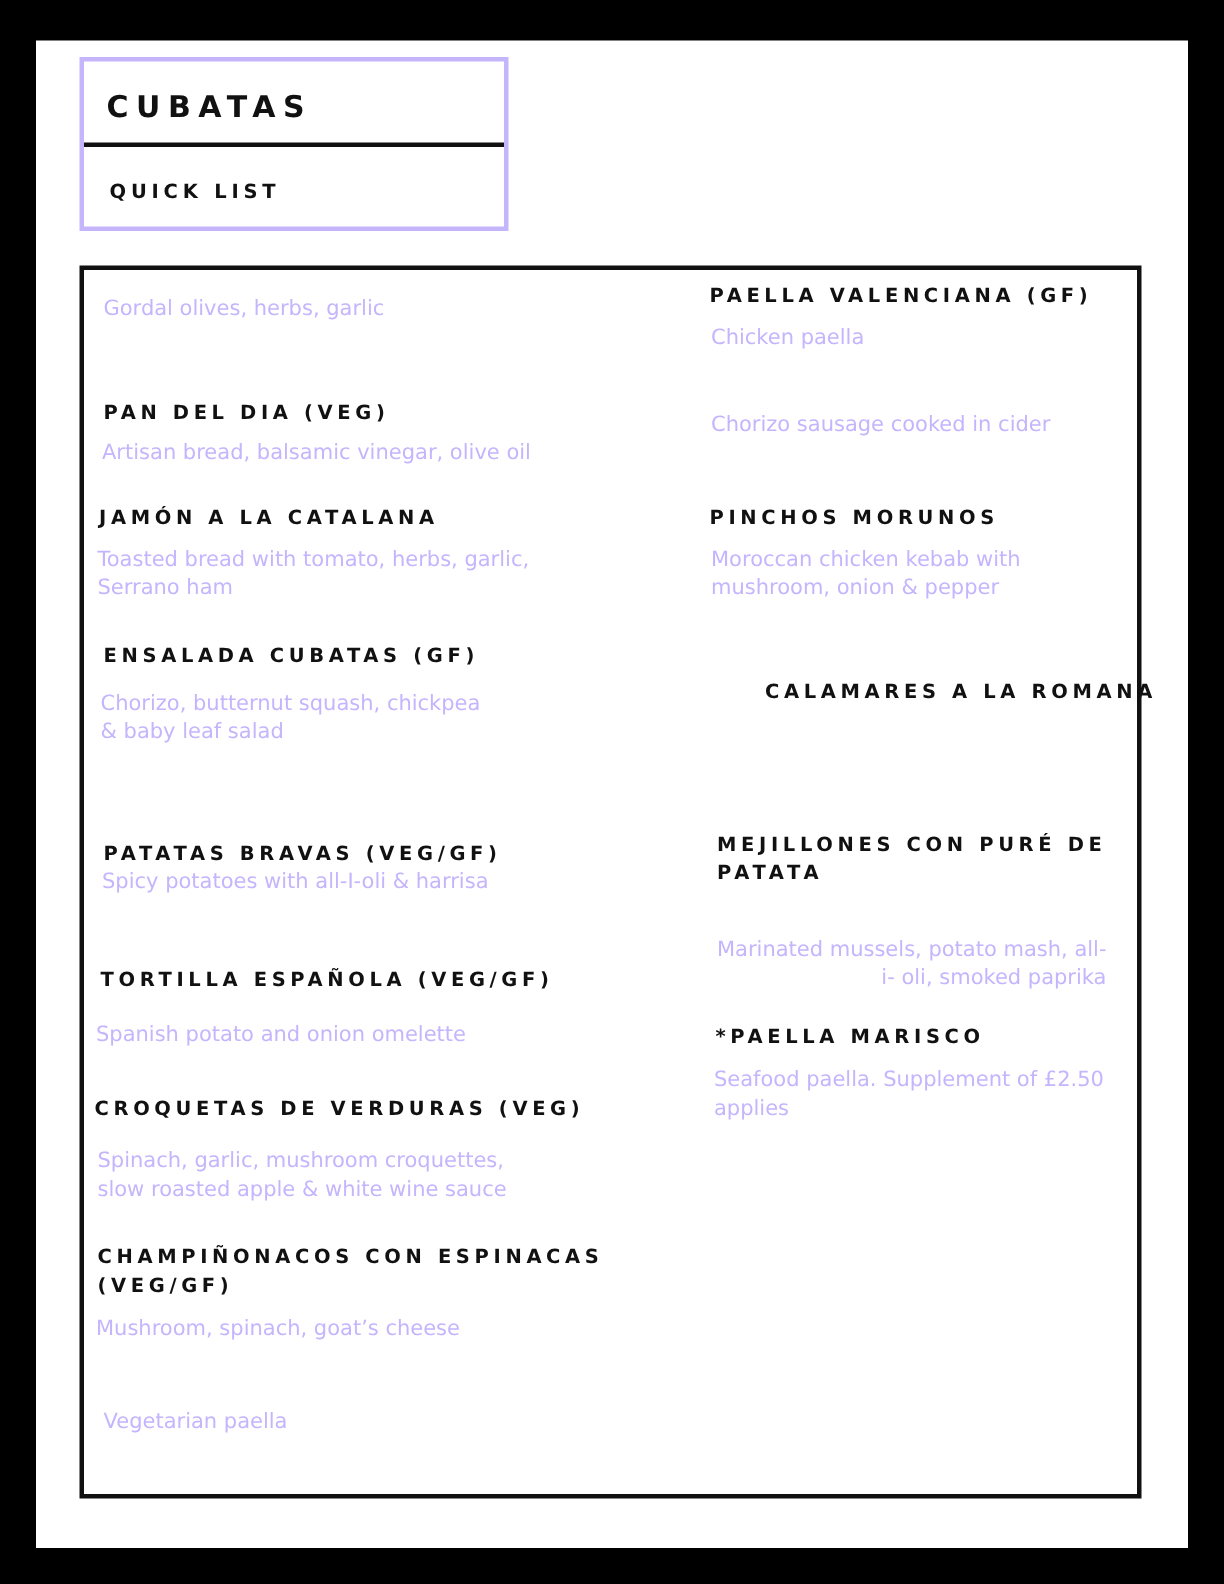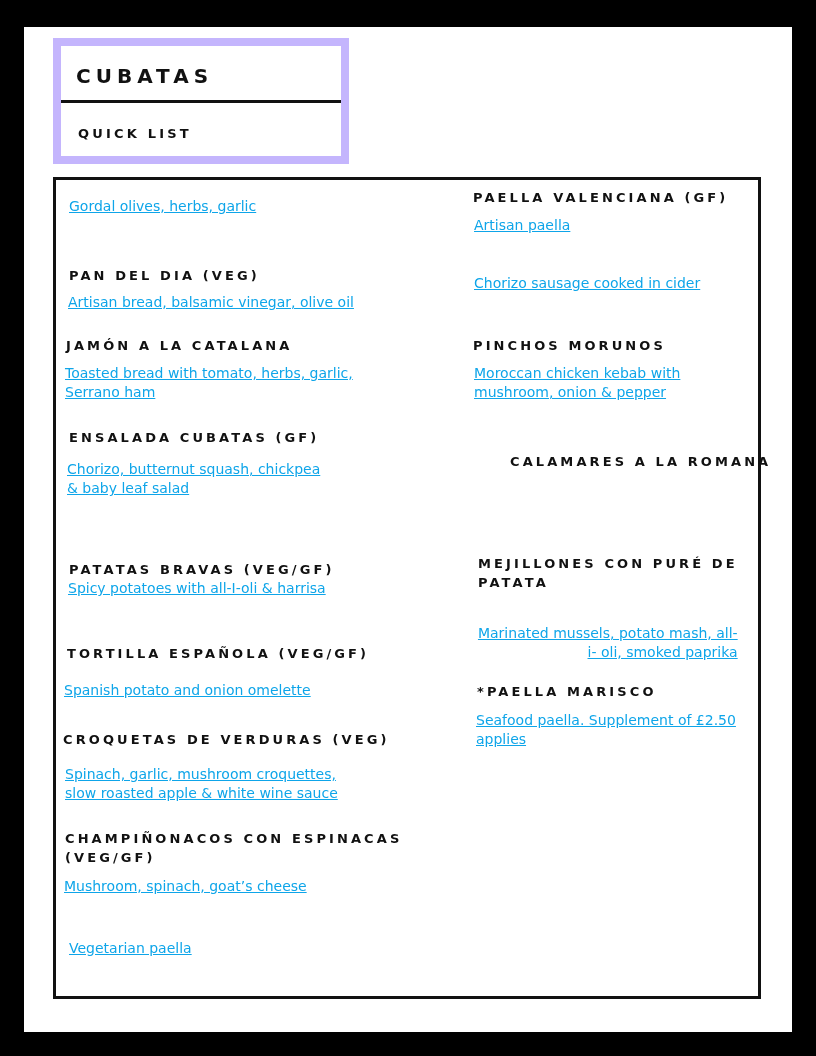--- a/index.html
+++ b/index.html
@@ -1,26 +1,26 @@
 <!DOCTYPE html>
 <html><head>
 <meta charset="utf-8">
 <style>
   html, body { margin:0; padding:0; }
   body { width:816px; height:1056px; background:#000; position:relative; overflow:hidden;
          font-family:"DejaVu Sans", "Liberation Sans", sans-serif; color:#111; }
   .page { position:absolute; left:24px; top:27px; width:768px; height:1005px; background:#fff; }
-  .hdr-box { position:absolute; left:53px; top:38px; width:280px; height:110px; border:8px solid #c4b5fd; }
+  .hdr-box { position:absolute; left:53px; top:38px; width:280px; height:110px; border:3px solid #c4b5fd; }
   .hdr-title { position:absolute; left:0; top:0; width:280px; height:54px; border-bottom:3px solid #111; }
   .hdr-title span { position:absolute; left:15px; top:18px; font-weight:bold; font-size:20px; letter-spacing:5px; }
   .hdr-sub span { position:absolute; left:17px; top:80px; font-weight:bold; font-size:13px; letter-spacing:3.2px; }
   .menu-box { position:absolute; left:53px; top:177px; width:702px; height:816px; border:3px solid #111; }
   .item { position:absolute; }
   .name { font-weight:bold; font-size:13px; letter-spacing:3.1px; line-height:19px; white-space:pre-wrap; }
-  .desc { font-size:14px; line-height:19px; color:#0ea5e9; white-space:pre-wrap;text-decoration:underline; }
+  .desc { font-size:14px; line-height:19px; color:#c4b5fd; white-space:pre-wrap; }
 </style>
 </head>
 <body>
 
 <div class="page"></div>
 
 <div class="hdr-box">
   <div class="hdr-title">
     <span>CUBATAS</span>
   </div>
@@ -65,21 +65,21 @@
   <div class="name">CHAMPIÑONACOS CON ESPINACAS
 (VEG/GF)</div>
   <div class="desc" style="margin-top:10px; margin-left:-1px;">Mushroom, spinach, goat’s cheese</div>
 </div>
 <div class="item" style="left:65px; top:928px;">
   <div class="desc" style="margin-top:11px; margin-left:4px;">Vegetarian paella</div>
 </div>
 
 <div class="item" style="left:473px; top:188px;">
   <div class="name">PAELLA VALENCIANA (GF)</div>
-  <div class="desc" style="margin-top:9px; margin-left:1px;">Artisan paella</div>
+  <div class="desc" style="margin-top:9px; margin-left:1px;">Chicken paella</div>
 </div>
 <div class="item" style="left:473px; top:267px;">
   <div class="desc" style="margin-top:7px; margin-left:1px;">Chorizo sausage cooked in cider</div>
 </div>
 <div class="item" style="left:473px; top:336px;">
   <div class="name">PINCHOS MORUNOS</div>
   <div class="desc" style="margin-top:9px; margin-left:1px;">Moroccan chicken kebab with
 mushroom, onion &amp; pepper</div>
 </div>
 <div class="item" style="left:474px; top:452px;margin-left:36px;">

